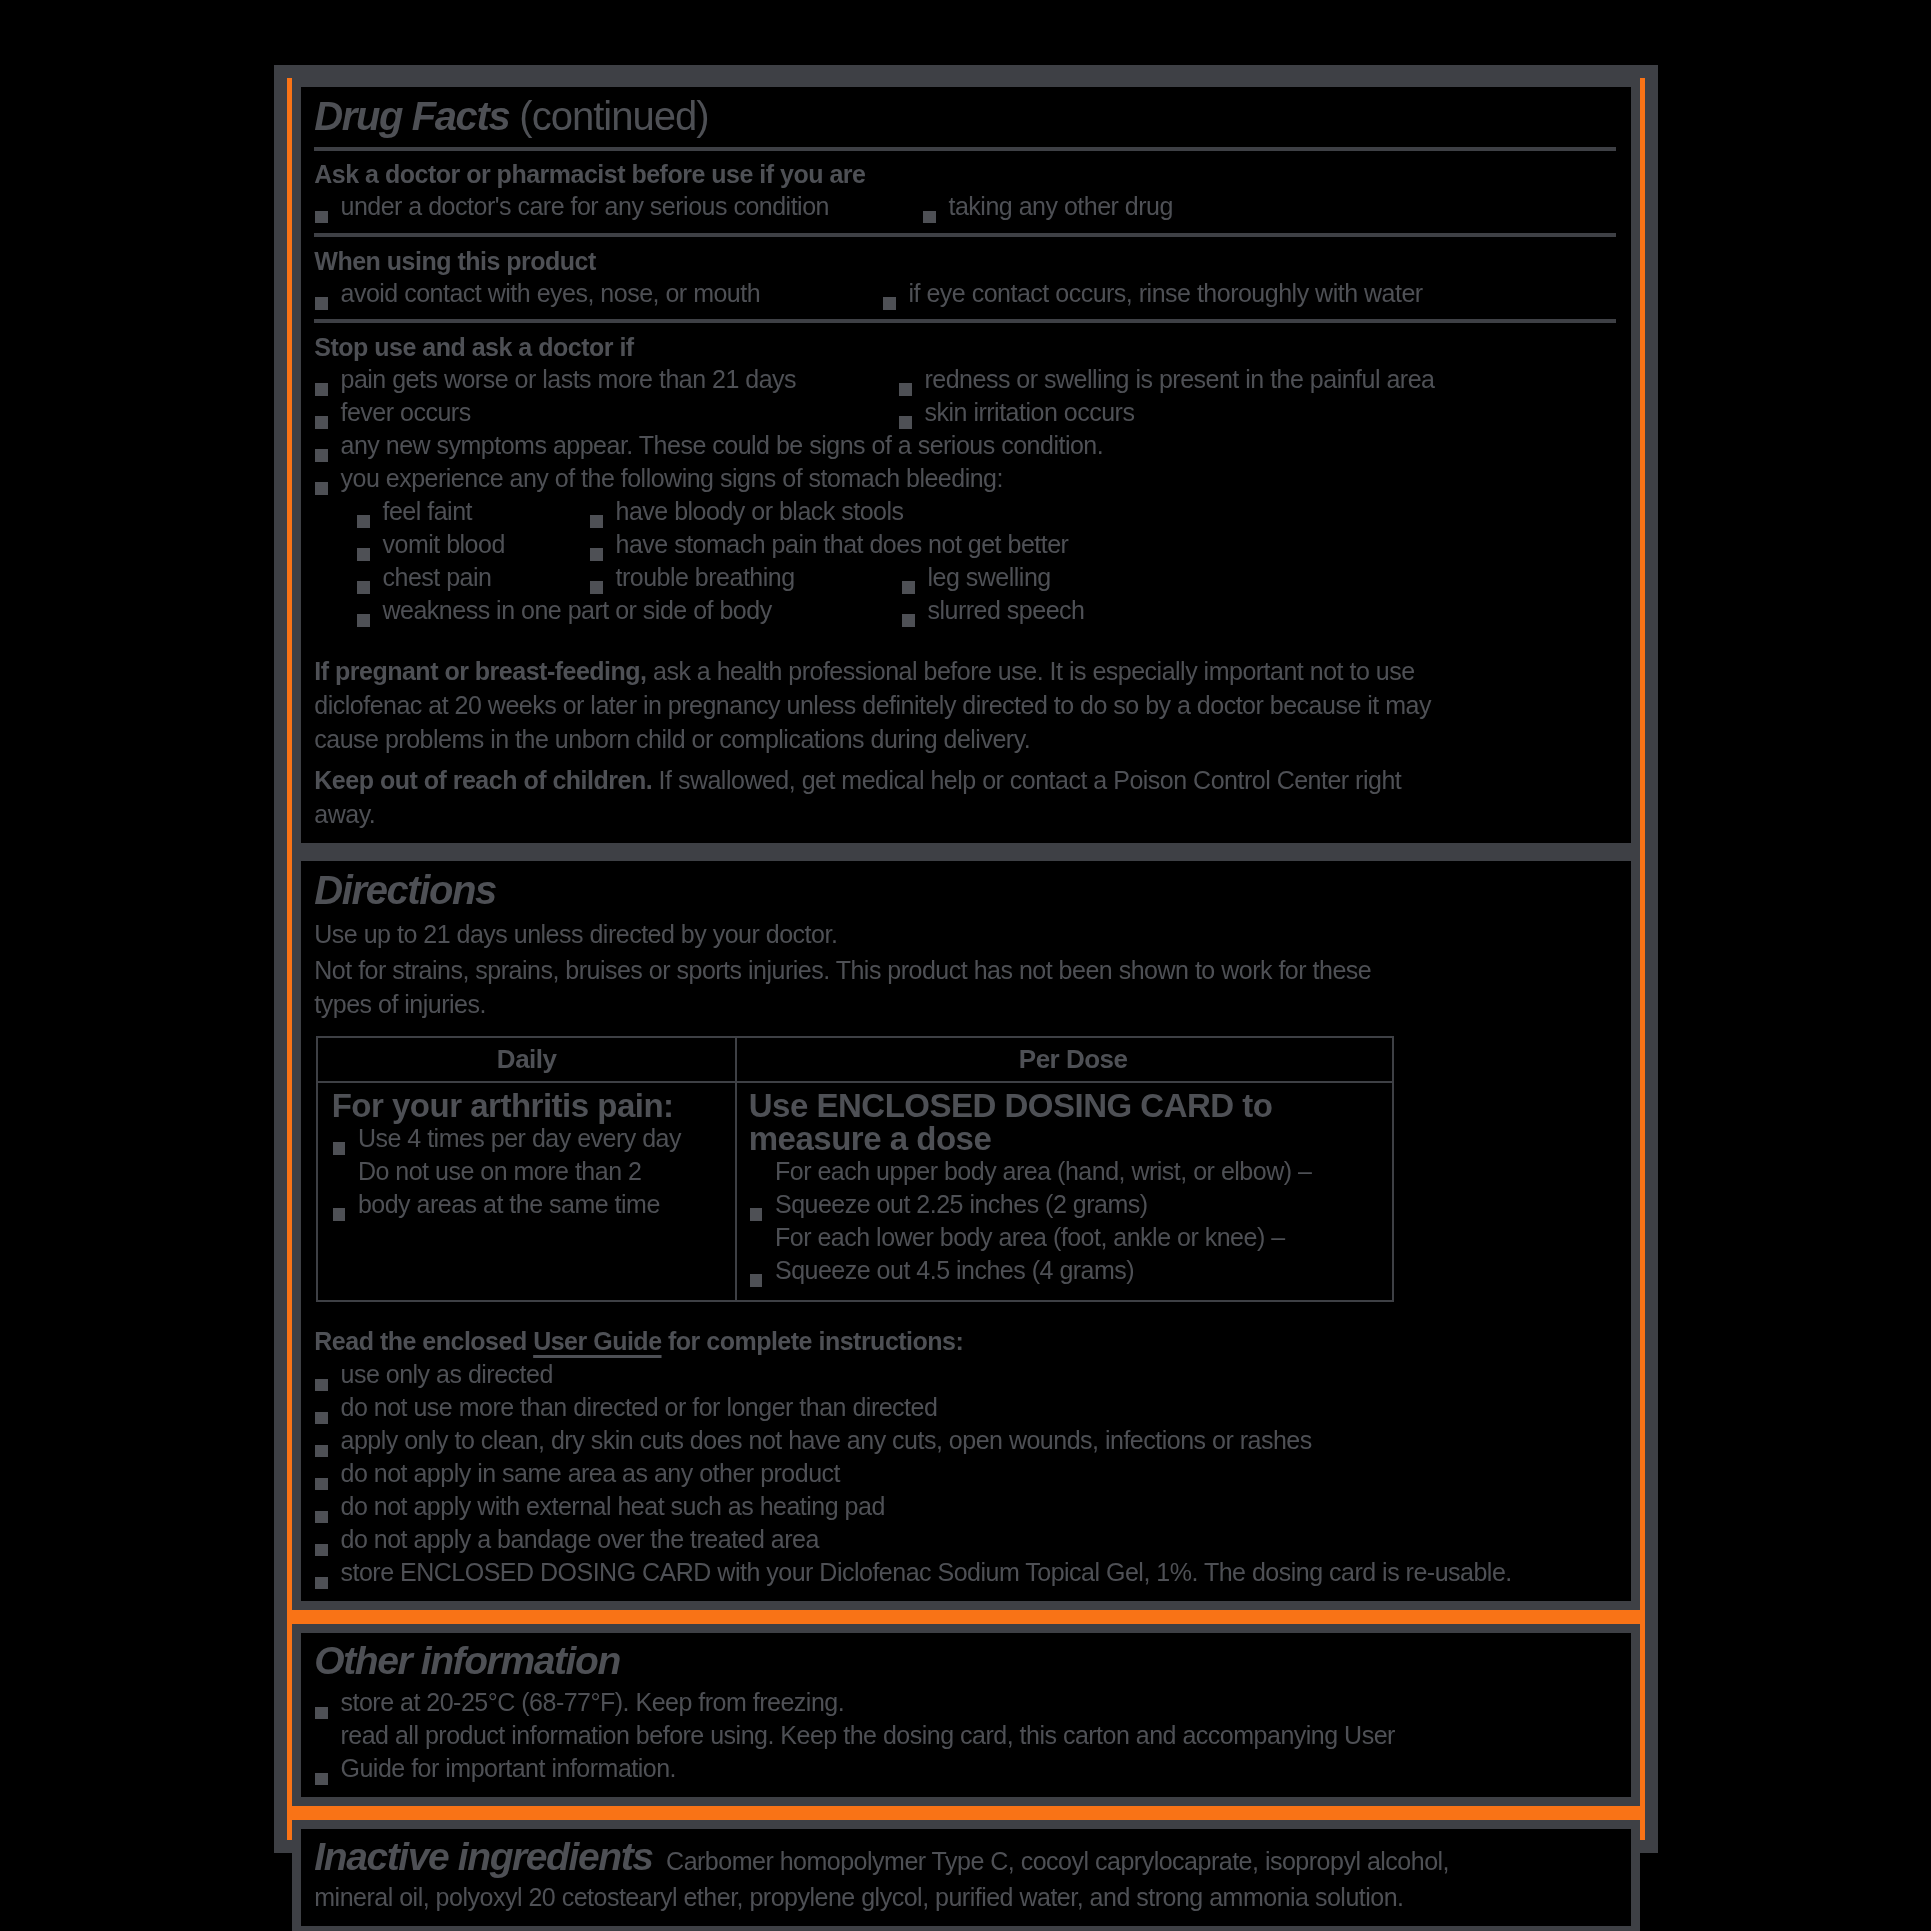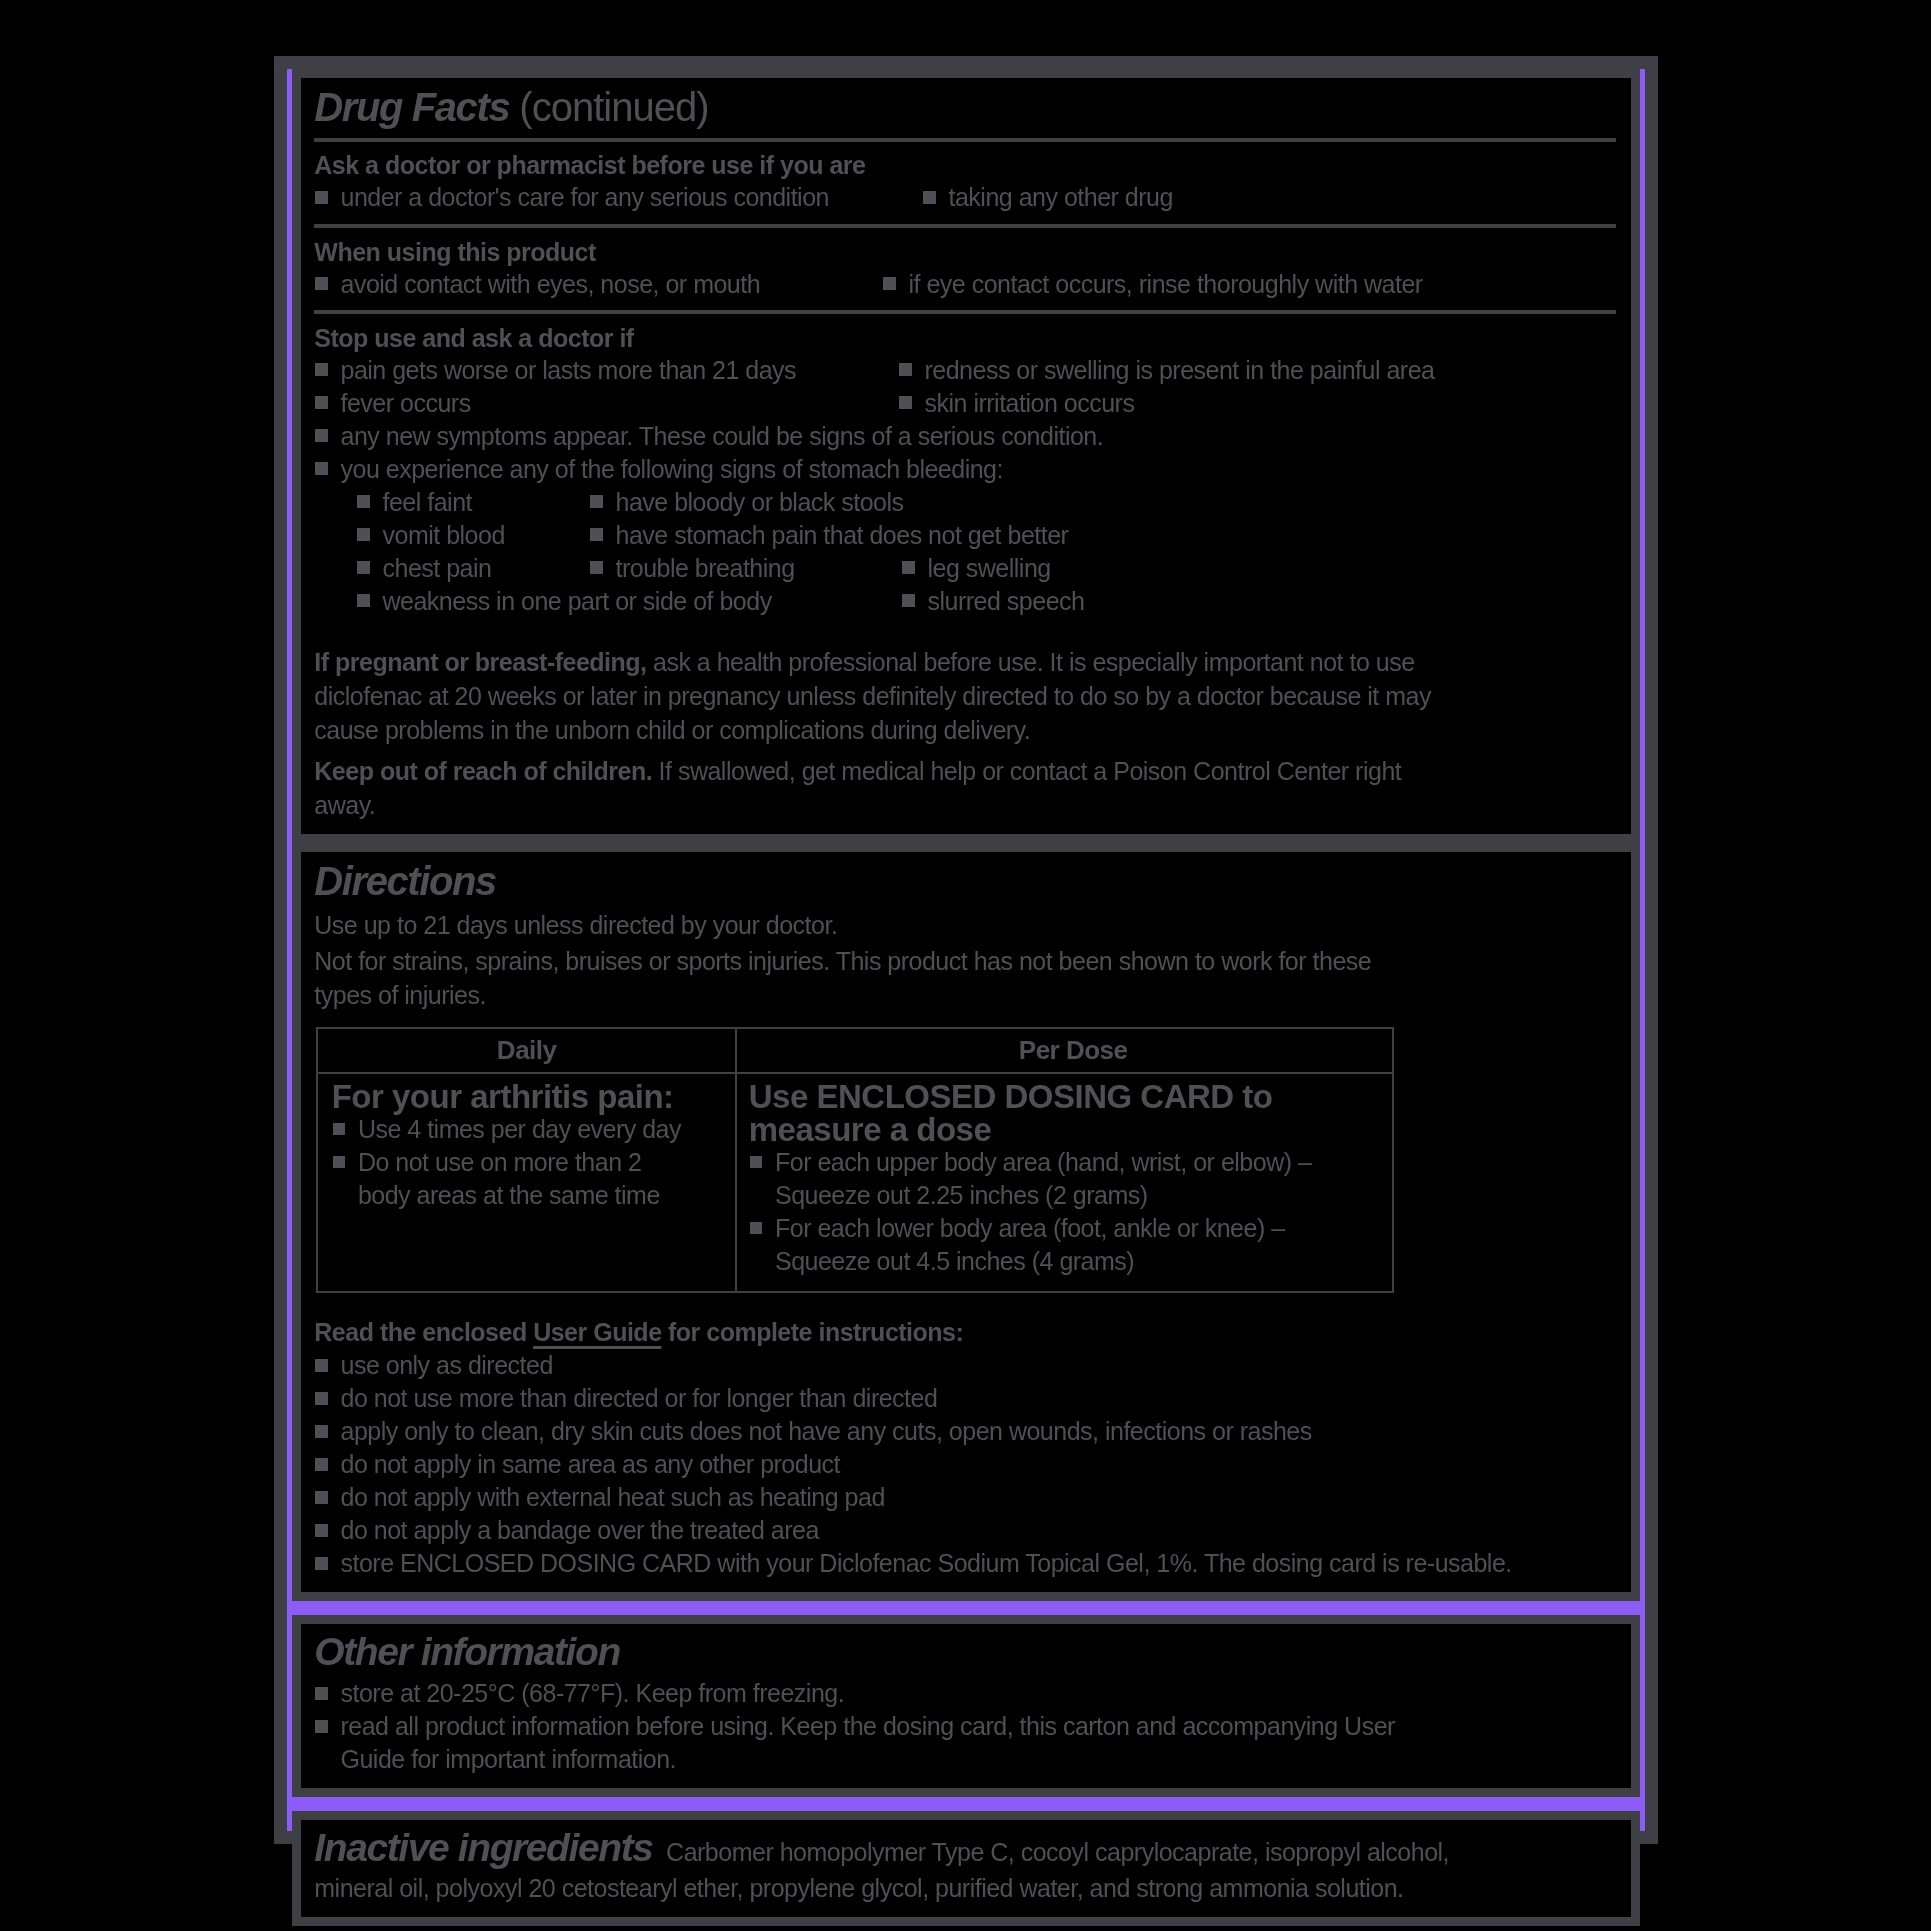--- a/index.html
+++ b/index.html
@@ -2,37 +2,37 @@
 <html><head>
 <meta charset="utf-8">
 <style>
   html,body{
     margin:0;padding:0;background:#000;width:1931px;height:1931px;
     font-family:"Liberation Sans","DejaVu Sans",sans-serif;
     color:#4e5055;letter-spacing:-0.5px;
   }
   .canvas{position:relative;width:1931px;height:1931px;background:#000;overflow:hidden;}
   .frame{
-    position:absolute;left:274px;top:56px;width:1384px;height:1788px;
-    box-sizing:border-box;border:13.5px solid #3e4045;background:#8b5cf6;
+    position:absolute;left:274px;top:65px;width:1384px;height:1788px;
+    box-sizing:border-box;border:13.5px solid #3e4045;background:#f97316;
     padding:0 4.8px 4.8px 4.8px;
   }
   .box{
     box-sizing:border-box;border:9.7px solid #3e4045;background:#000;
     padding:3.9px 15.4px 11.6px 13.5px;
   }
   .box.gap{margin-top:13.5px;}
   .panel-title{font-size:40px;font-weight:bold;font-style:italic;letter-spacing:-1.4px;line-height:50px;}
   .panel-title .cont{font-style:normal;font-weight:normal;letter-spacing:-1px;}
   .rule{height:3.9px;background:#3e4045;margin:5.8px 0 7.7px 0;}
   .hd{font-weight:bold;font-size:25px;line-height:32px;margin-top:3.9px;}
   .para{font-size:25px;line-height:34px;white-space:pre-line;margin-top:7.7px;}
   .para .lead{font-weight:bold;}
   .gap-top{margin-top:27px;}
-  .bullet{display:flex;align-items:flex-start;font-size:25px;line-height:33px;}
+  .bullet{display:flex;align-items:flex-end;font-size:25px;line-height:33px;}
   .sq{flex:none;width:12.6px;height:12.6px;background:#4e5055;margin:9.7px 12.6px 0 1px;}
   .txt{white-space:pre-line;}
   .cols{display:flex;}
   .w-ask{width:608px;flex:none;}
   .w-when{width:568px;flex:none;}
   .w-stop{width:584px;flex:none;}
   .subrow{display:flex;padding-left:42px;}
   .sc1{width:233px;flex:none;}
   .sc2{width:312px;flex:none;}
   .sc12{width:545px;flex:none;}

